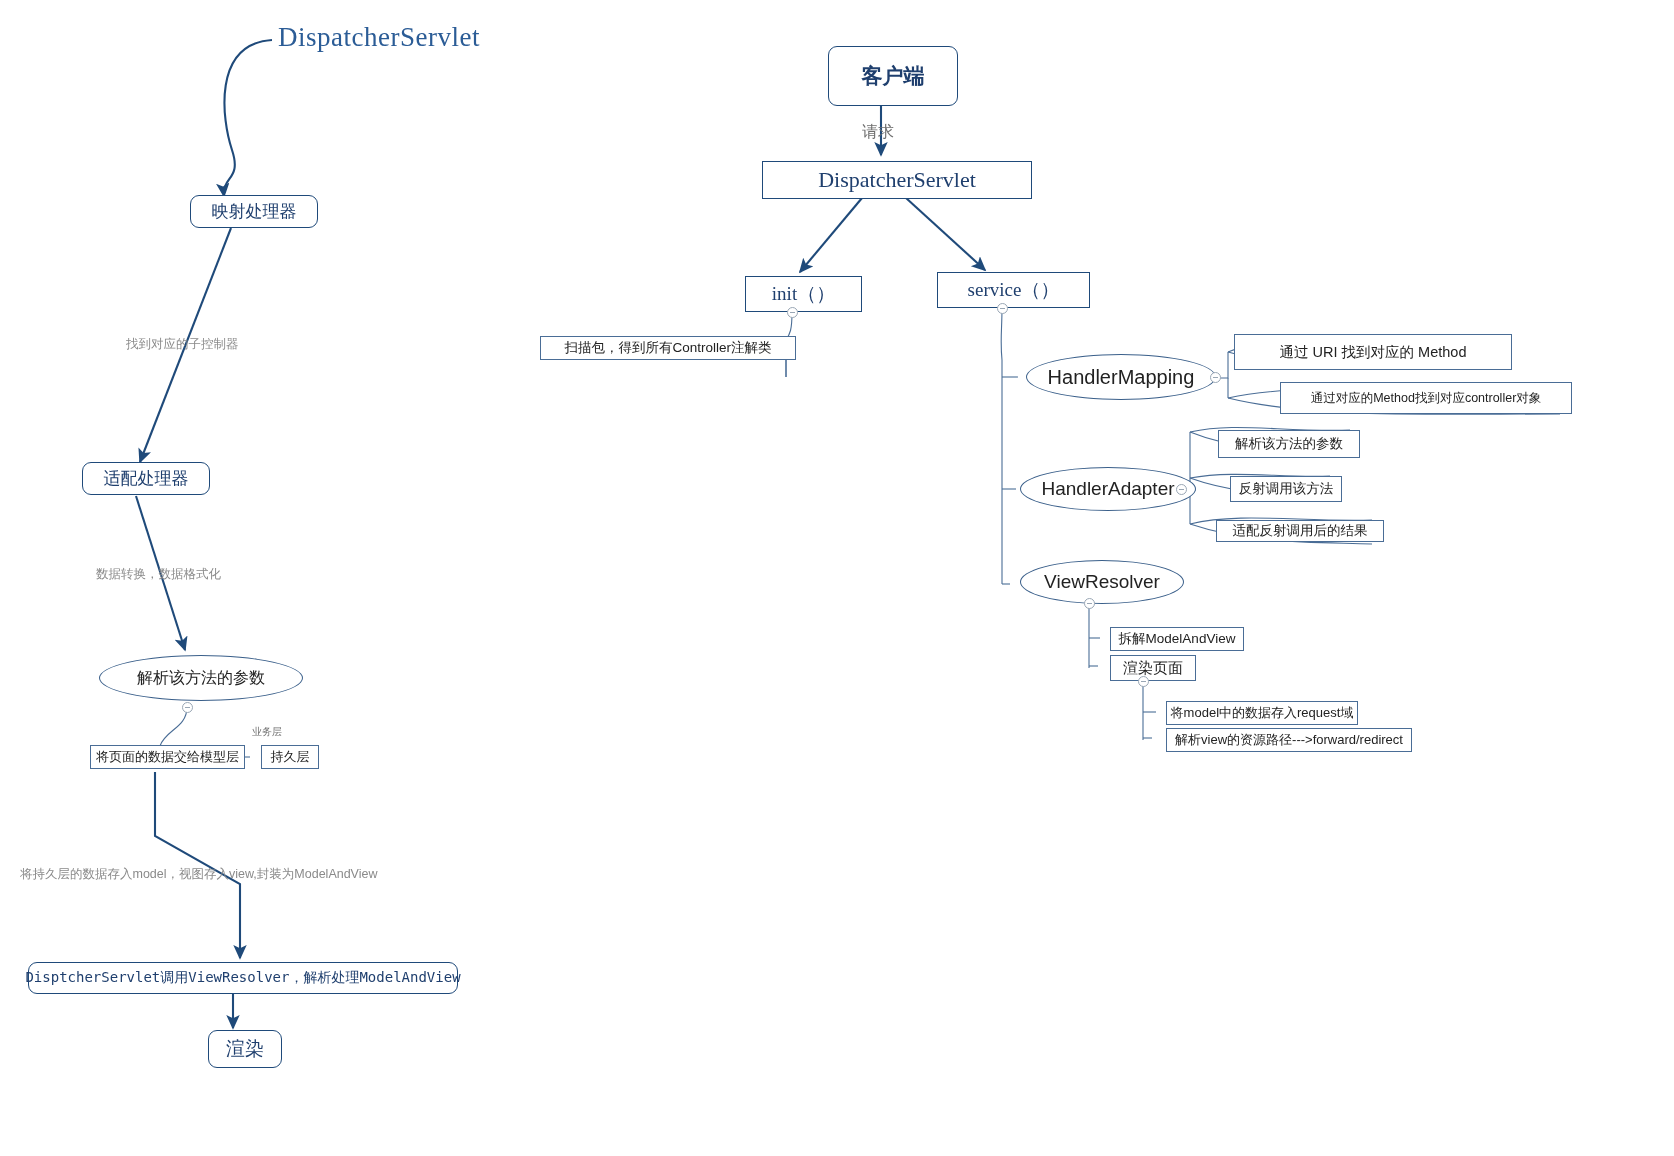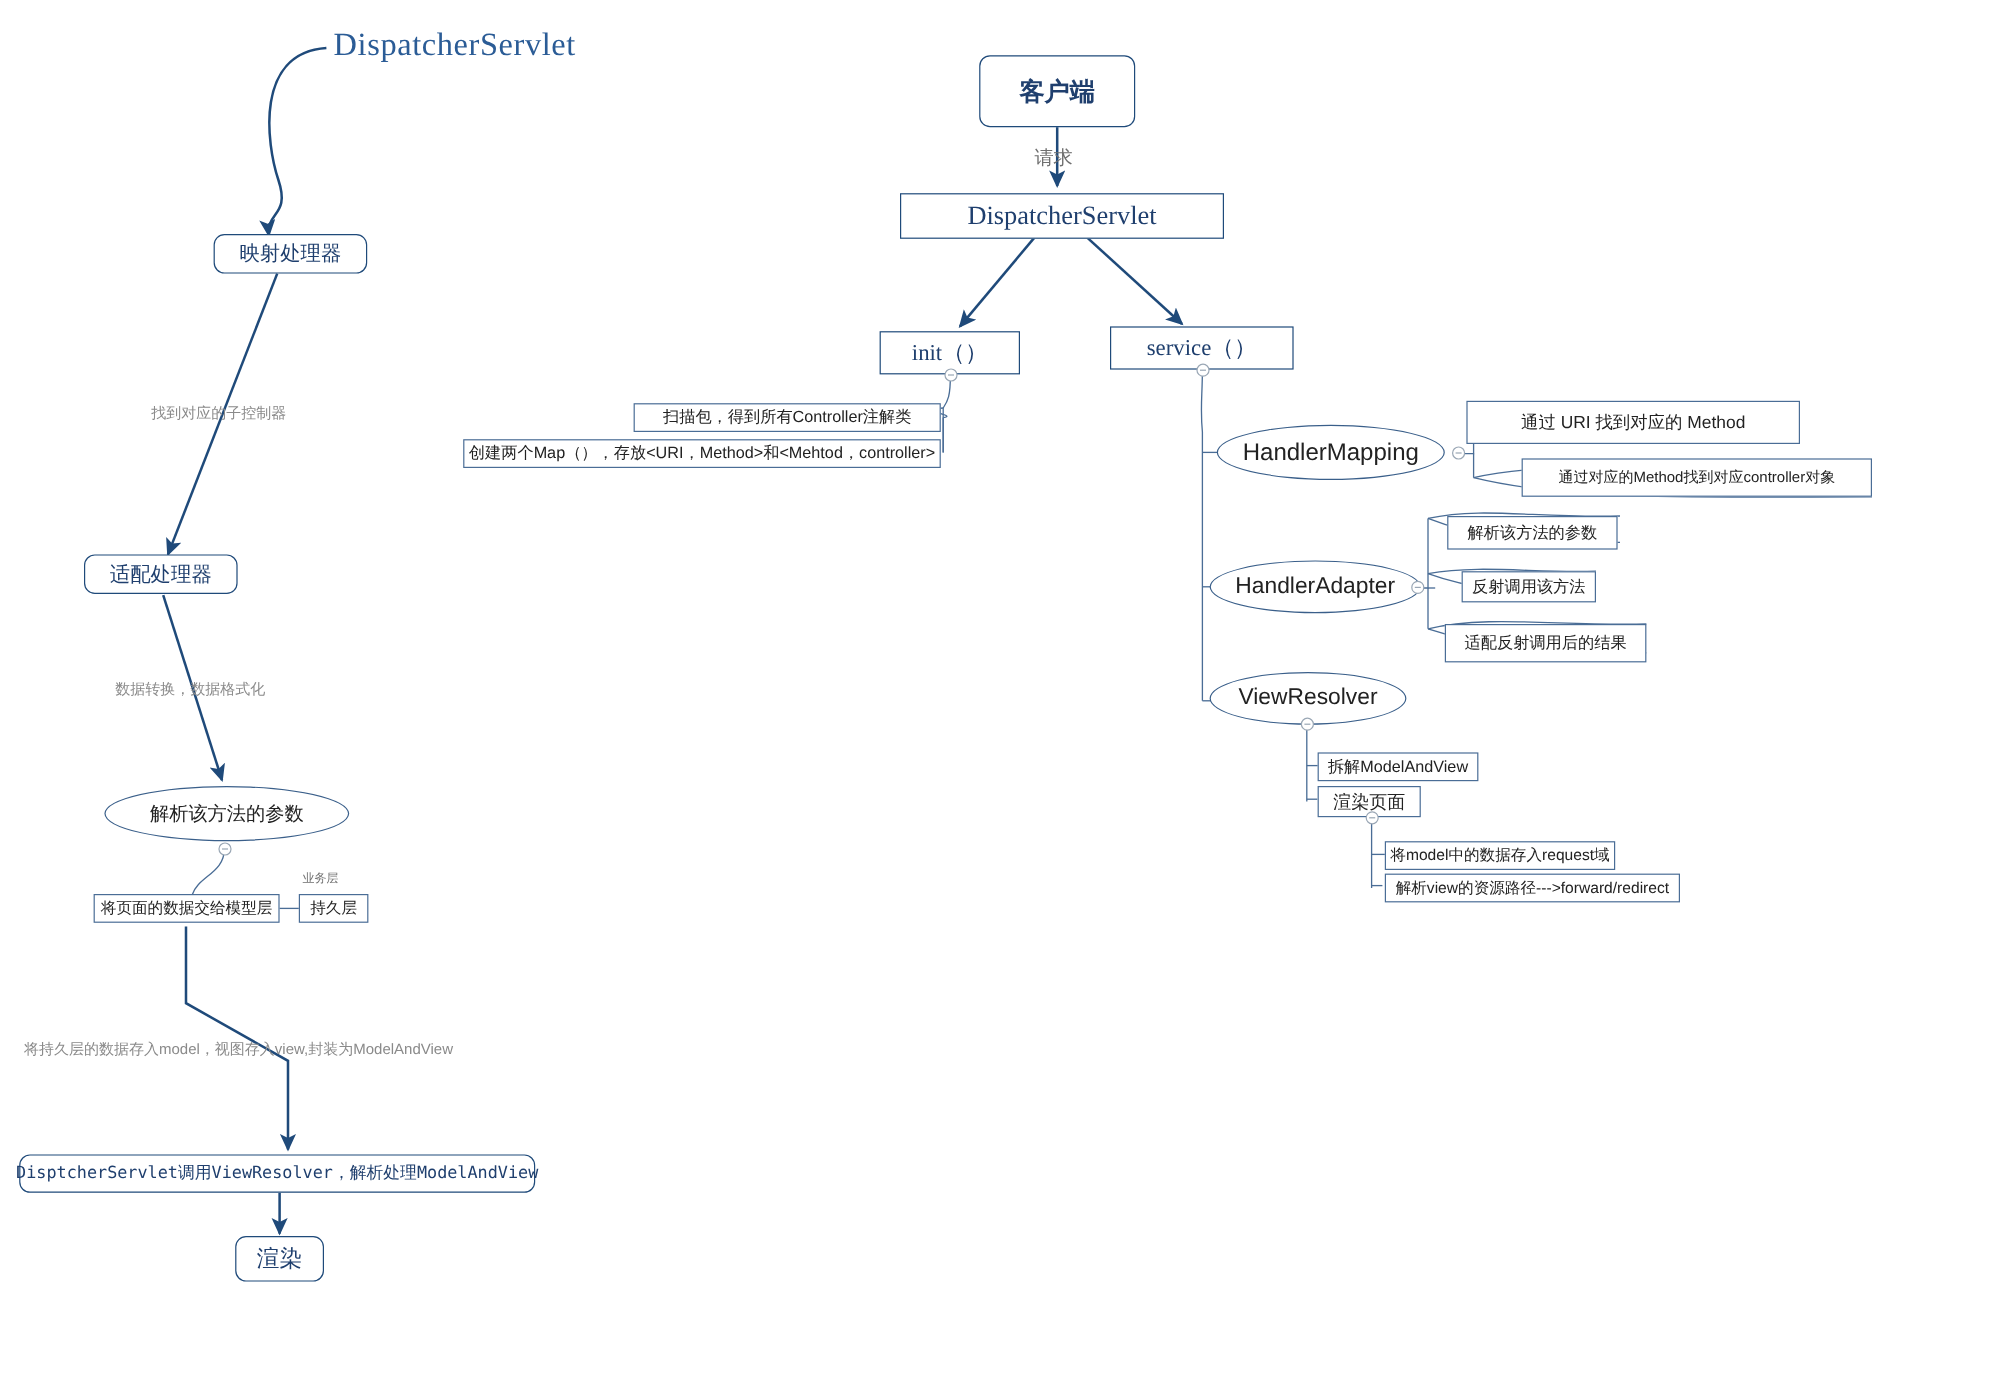--- a/index.html
+++ b/index.html
@@ -1,21 +1,21 @@
 <!DOCTYPE html>
 <html><head>
 <meta charset="utf-8">
 <style>
   html,body{margin:0;padding:0;background:#ffffff;}
   body{font-family:"Liberation Sans","DejaVu Sans",sans-serif;}
   #stage{position:relative;width:1674px;height:1156px;overflow:hidden;background:#fff;padding-left:48px;}
   #edges{position:absolute;left:0;top:0;width:1674px;height:1156px;pointer-events:none;}
 
   .node{position:absolute;box-sizing:border-box;display:flex;align-items:center;justify-content:center;
-        color:#1f3f6e;white-space:nowrap;}
+        color:#1f3f6e;white-space:nowrap;margin-left:12px;}
 
   
   .rbox{border:1.6px solid #1f4a7a;border-radius:9px;background:#fff;}
   
   .sbox{border:1.4px solid #1f4a7a;background:#fff;}
   
   .lbox{border:1px solid #4a6d96;background:#fff;color:#222;font-size:13px;padding:0 6px;text-align:right;}
   
   .ell{border:1.3px solid #3a5f8a;border-radius:50%;background:#fff;color:#222;}
 
@@ -134,34 +134,33 @@
 
   <div class="node sbox serif" style="left:750px;top:161px;width:270px;height:38px;font-size:22px;">DispatcherServlet</div>
 
   <div class="node sbox serif" style="left:733px;top:276px;width:117px;height:36px;font-size:19px;">init（）</div>
   <div class="knob" style="left:787px;top:307px;"></div>
 
   <div class="node sbox serif" style="left:925px;top:272px;width:153px;height:36px;font-size:19px;">service（）</div>
   <div class="knob" style="left:997px;top:303px;"></div>
 
   <div class="node lbox" style="left:528px;top:336px;width:256px;height:24px;font-size:13.5px;">扫描包，得到所有Controller注解类</div>
-  <div class="node lbox" style="left:386px;top:366px;width:398px;height:24px;font-size:13.5px;">创建两个Map（），存放&lt;URI，Method&gt;和&lt;Mehtod，controller&gt;</div>
 
   <div class="node ell" style="left:1014px;top:354px;width:190px;height:46px;font-size:20px;">HandlerMapping</div>
   <div class="knob" style="left:1210px;top:372px;"></div>
 
   <div class="node lbox" style="left:1222px;top:334px;width:278px;height:36px;font-size:14.5px;justify-content:center;">通过 URI 找到对应的 Method</div>
   <div class="node lbox" style="left:1268px;top:382px;width:292px;height:32px;font-size:12.5px;justify-content:center;">通过对应的Method找到对应controller对象</div>
 
   <div class="node ell" style="left:1008px;top:467px;width:176px;height:44px;font-size:19px;">HandlerAdapter</div>
   <div class="knob" style="left:1176px;top:484px;"></div>
 
   <div class="node lbox" style="left:1206px;top:430px;width:142px;height:28px;font-size:13.5px;">解析该方法的参数</div>
   <div class="node lbox" style="left:1218px;top:476px;width:112px;height:26px;font-size:13.5px;">反射调用该方法</div>
-  <div class="node lbox" style="left:1204px;top:520px;width:168px;height:32px;font-size:13.5px;">适配反射调用后的结果</div>
+  <div class="node lbox" style="left:1204px;top:520px;width:168px;height:22px;font-size:13.5px;">适配反射调用后的结果</div>
 
   <div class="node ell" style="left:1008px;top:560px;width:164px;height:44px;font-size:19px;">ViewResolver</div>
   <div class="knob" style="left:1084px;top:598px;"></div>
 
   <div class="node lbox" style="left:1098px;top:627px;width:134px;height:24px;font-size:13.5px;">拆解ModelAndView</div>
   <div class="node lbox" style="left:1098px;top:655px;width:86px;height:26px;font-size:15px;">渲染页面</div>
   <div class="knob" style="left:1138px;top:676px;"></div>
 
   <div class="node lbox" style="left:1154px;top:701px;width:192px;height:24px;font-size:13px;">将model中的数据存入request域</div>
   <div class="node lbox" style="left:1154px;top:728px;width:246px;height:24px;font-size:13px;">解析view的资源路径---&gt;forward/redirect</div>

